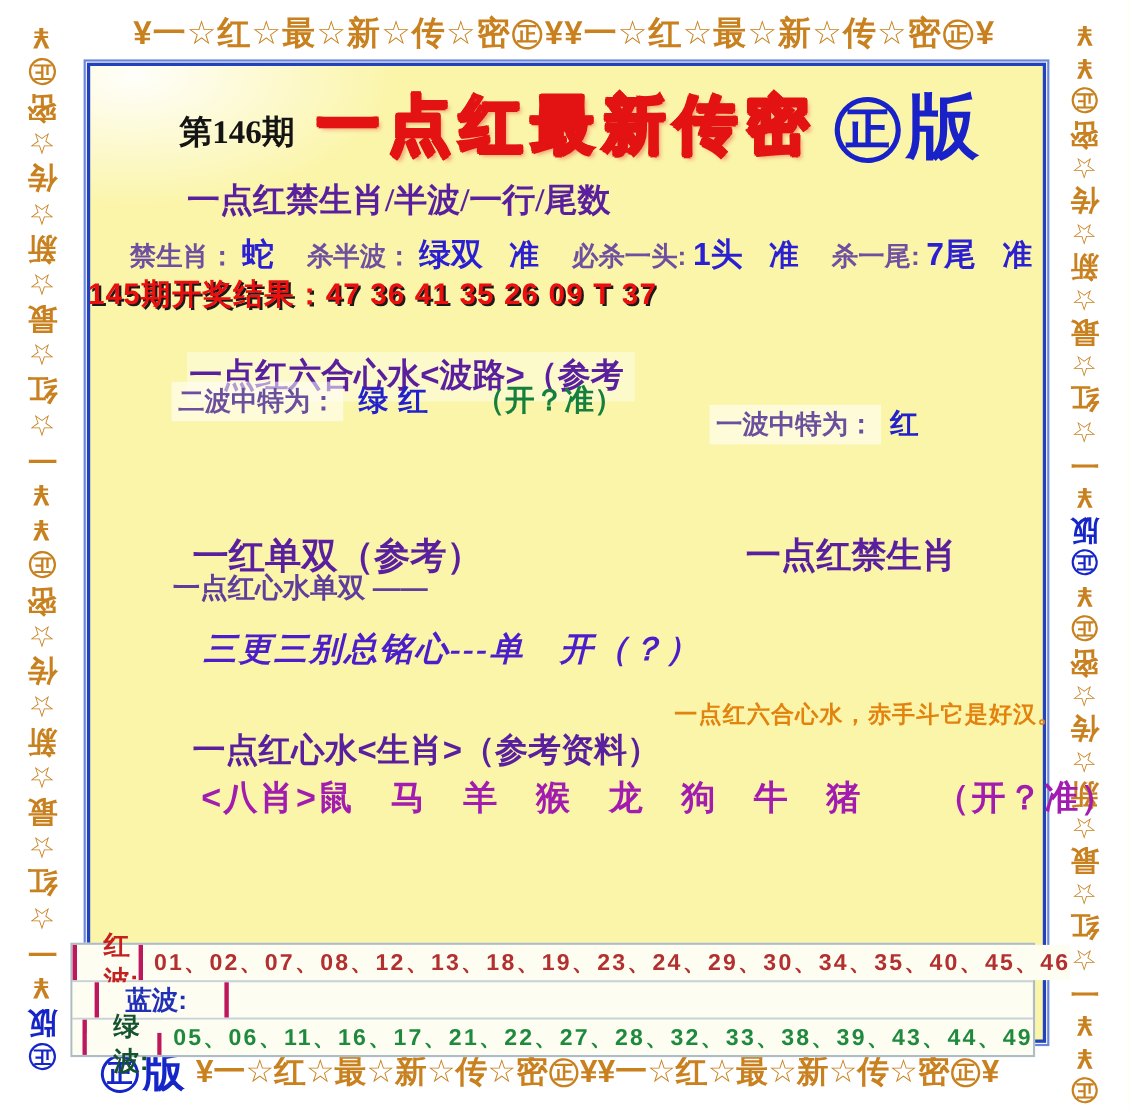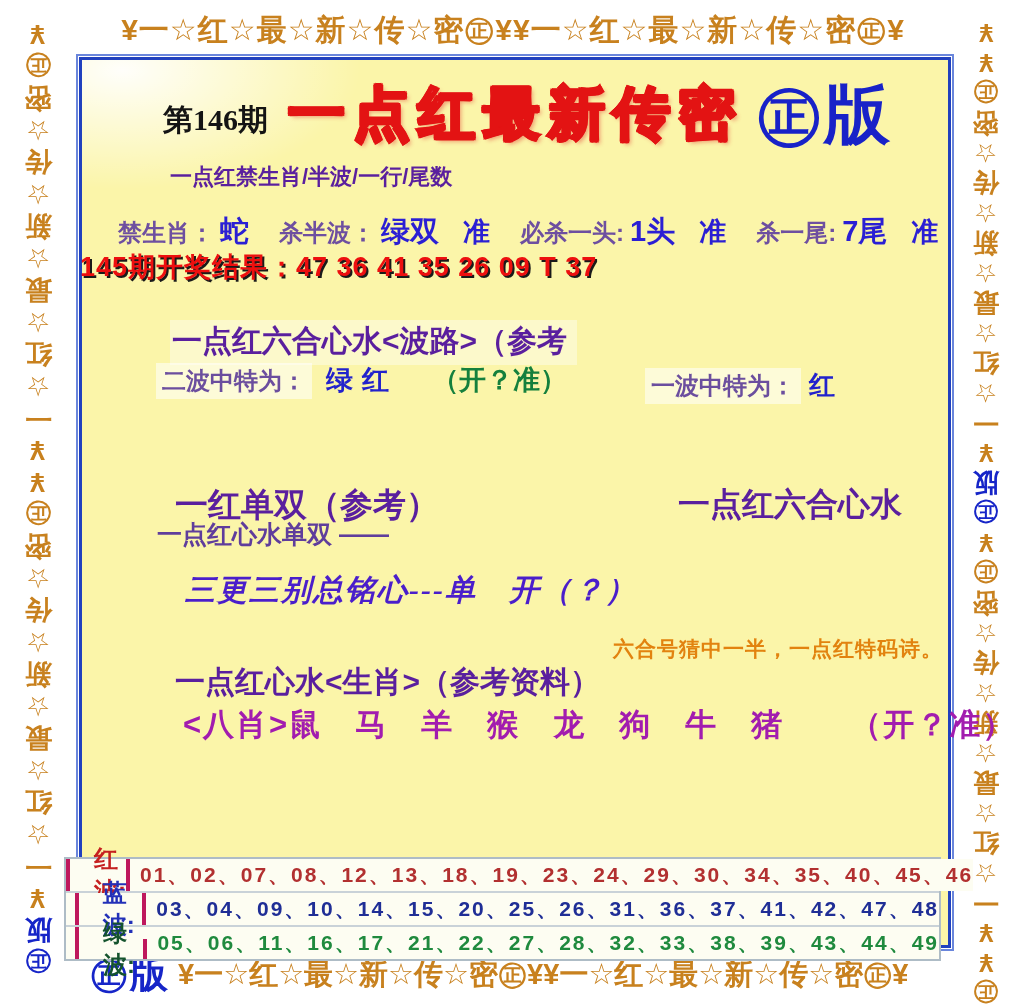--- a/index.html
+++ b/index.html
@@ -36,33 +36,33 @@
   
   .abs{position:absolute;white-space:nowrap;}
   .issue{left:163px;top:100px;font-size:30px;color:#141414;font-weight:600;font-family:"Liberation Serif","DejaVu Serif",serif;}
   .main-title{
     left:288px;top:76px;font-size:57px;font-weight:900;letter-spacing:8px;color:#ffffff;
     -webkit-text-stroke:3px #E31313;
     text-shadow:2px 0 0 #E31313,-2px 0 0 #E31313,0 2px 0 #E31313,0 -2px 0 #E31313,3px 3px 4px rgba(222,40,40,.45);
   }
   .title-badge{left:756px;top:70px;font-size:66px;font-weight:800;color:#1822C8;letter-spacing:2px;}
   .heading{color:#5A1F9E;font-weight:700;}
-  .h-ban{left:170px;top:162px;font-size:22px;}
+  .h-ban{left:170px;top:162px;font-size:30px;font-family:Liberation Serif, serif;}
   .ban-line{left:118px;top:212px;display:flex;align-items:baseline;gap:30px;justify-content:space-between;}
   .ban-group{display:flex;align-items:baseline;}
   .ban-label{color:#6E4FA0;font-size:24px;font-weight:600;}
   .ban-value{color:#2B1FD4;font-size:29px;font-weight:700;margin-left:6px;}
   .ban-verdict{color:#2B1FD4;font-size:27px;font-weight:700;margin-left:24px;}
   .result-line{
     left:56px;top:249px;font-size:27px;font-weight:900;color:#ED0F0F;letter-spacing:1px;
     text-shadow:2px 2px 0 #1a1a1a;
     margin-left:24px;
   }
   .h-wave{left:170px;top:320px;font-size:30px;background:rgba(255,255,255,.4);padding:1px 10px 3px 2px;}
-  .wave-line{left:156px;top:362px;display:flex;align-items:baseline;}
+  .wave-line{left:156px;top:346px;display:flex;align-items:baseline;}
   .wave-label{color:#6B4E9E;font-size:24px;font-weight:600;background:rgba(255,255,255,.55);padding:2px 6px;}
   .wave-value{color:#2222CC;font-size:27px;font-weight:700;letter-spacing:9px;margin-left:14px;}
   .wave-note{color:#15803d;font-size:27px;font-weight:600;margin-left:34px;}
   .wave-right{left:645px;top:368px;display:flex;align-items:flex-start;}
   .wave-right .wave-value{letter-spacing:2px;margin-left:8px;font-size:26px;}
   .h-oddeven{left:175px;top:483px;font-size:33px;}
   .h-poem{left:678px;top:483px;font-size:32px;}
   .subline{left:157px;top:518px;font-size:25px;color:#5F3D9C;font-weight:600;}
   .poem-line{
     left:185px;top:570px;font-size:30px;color:#4A1ECB;font-weight:600;font-style:italic;
@@ -201,39 +201,38 @@
     <span class="wave-label">二波中特为：</span>
     <span class="wave-value">绿红</span>
     <span class="wave-note">（开？准）</span>
   </div>
   <div class="abs wave-right">
     <span class="wave-label">一波中特为：</span>
     <span class="wave-value">红</span>
   </div>
 
   <div class="abs heading h-oddeven">一红单双（参考）</div>
-  <div class="abs heading h-poem">一点红六合心水</div>
+  <div class="abs heading h-poem">一点红禁生肖</div>
   <div class="abs subline">一点红心水单双 ——</div>
   <div class="abs poem-line">三更三别总铭心---单　开（？）</div>
 
-  <div class="abs slogan">六合号猜中一半，一点红特码诗。</div>
+  <div class="abs slogan">一点红六合心水，赤手斗它是好汉。</div>
 
   <div class="abs heading h-zodiac">一点红心水&lt;生肖&gt;（参考资料）</div>
   <div class="abs zodiac-line">&lt;八肖&gt;鼠　马　羊　猴　龙　狗　牛　猪　　（开？准）</div>
 
   <div class="wave-table" id="wave-table">
       <div class="wt-row">
         <div class="wt-cell wt-spacer"></div>
         <div class="wt-cell wt-label" style="color: rgb(197, 32, 32);">红波:</div>
         <div class="wt-cell wt-numbers" style="color: rgb(178, 48, 48);">01、02、07、08、12、13、18、19、23、24、29、30、34、35、40、45、46</div>
       </div>
       <div class="wt-row">
         <div class="wt-cell wt-spacer"></div>
         <div class="wt-cell wt-label" style="color: rgb(34, 48, 184);">蓝波:</div>
-        <div class="wt-cell wt-numbers" style="color: rgb(31, 46, 150);">03、04、09、10、14、15、20、25、26、31、36、37、41、42、47、48</div>
       </div>
       <div class="wt-row">
         <div class="wt-cell wt-spacer"></div>
         <div class="wt-cell wt-label" style="color: #14532d; margin-top: 12px;">绿波:</div>
         <div class="wt-cell wt-numbers" style="color: rgb(31, 138, 62);">05、06、11、16、17、21、22、27、28、32、33、38、39、43、44、49</div>
       </div>
     </div>
 
 </div>
 

